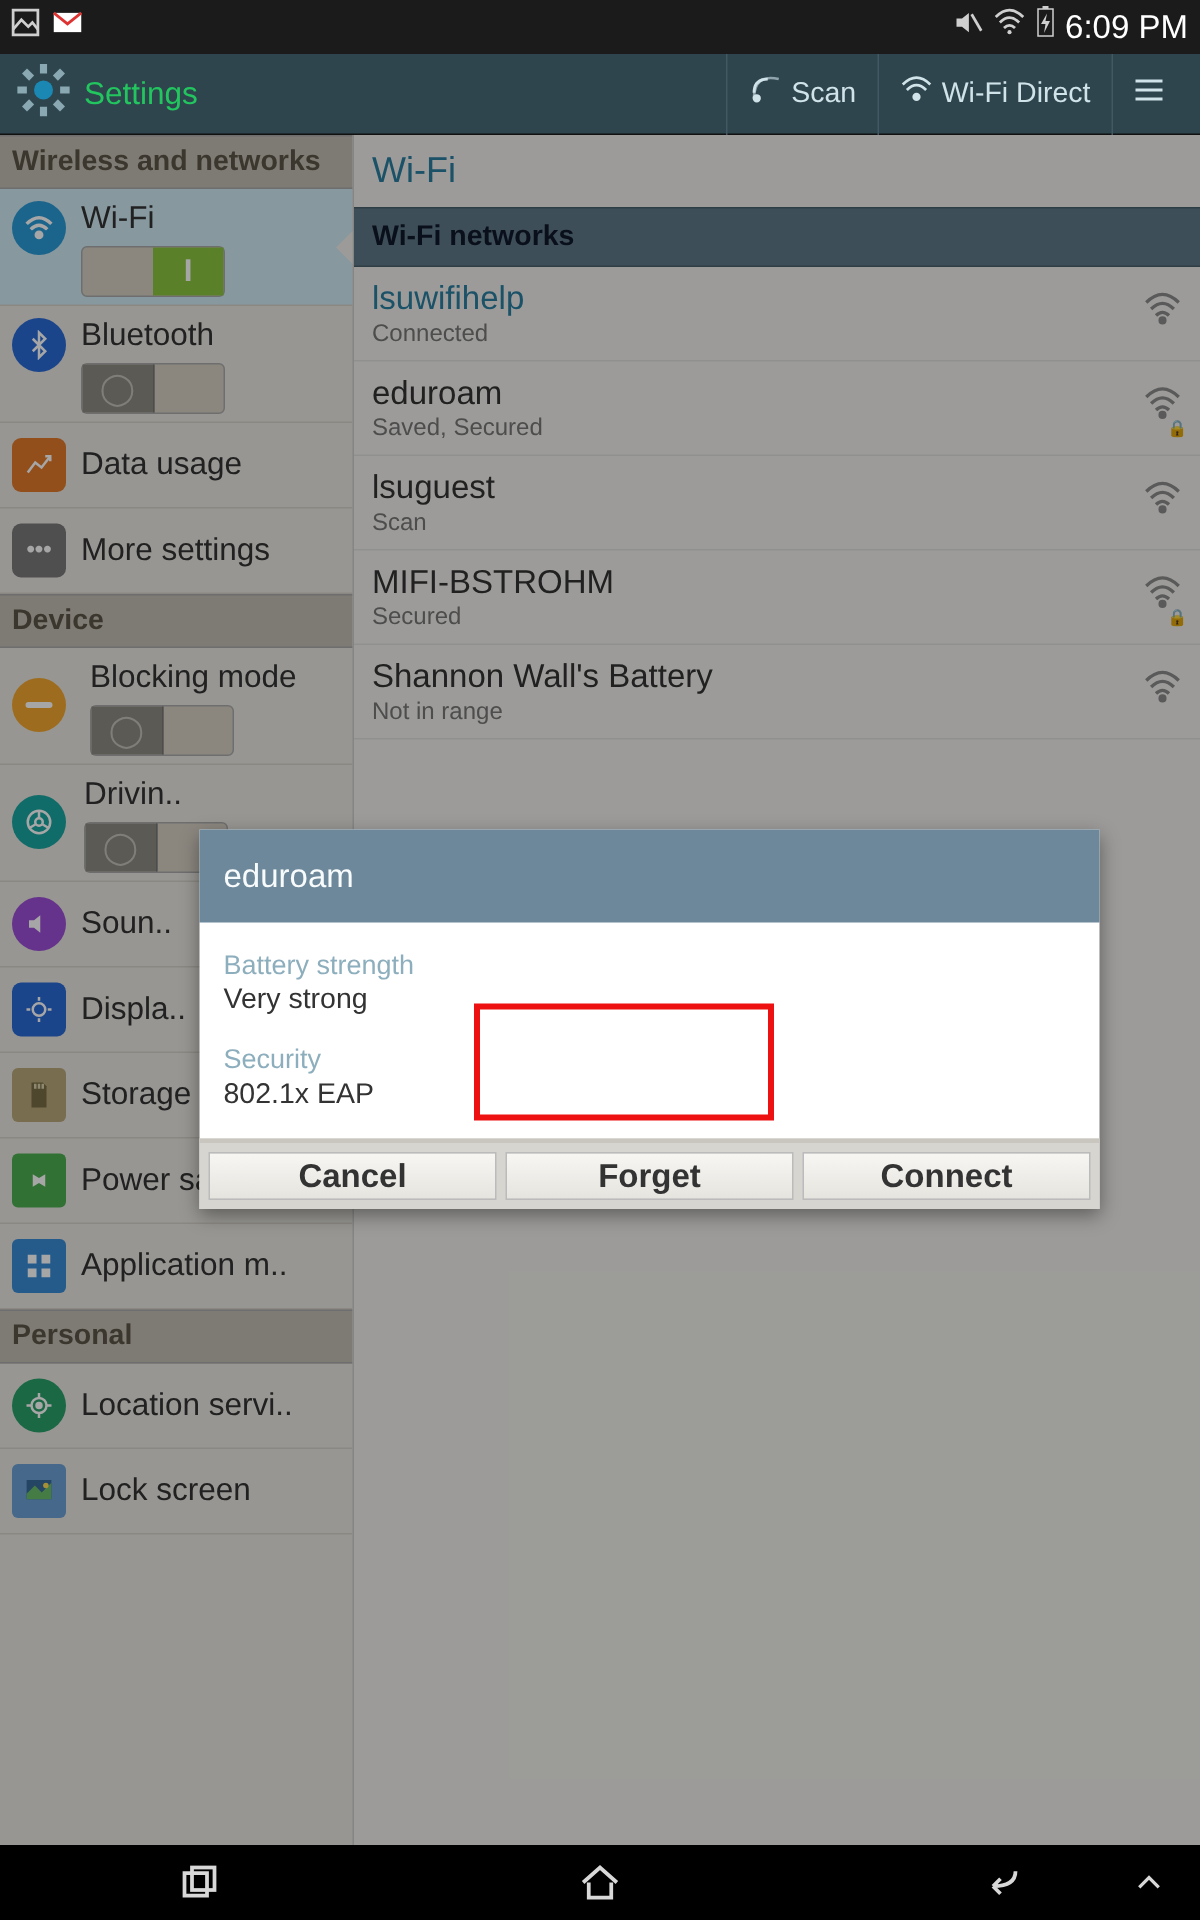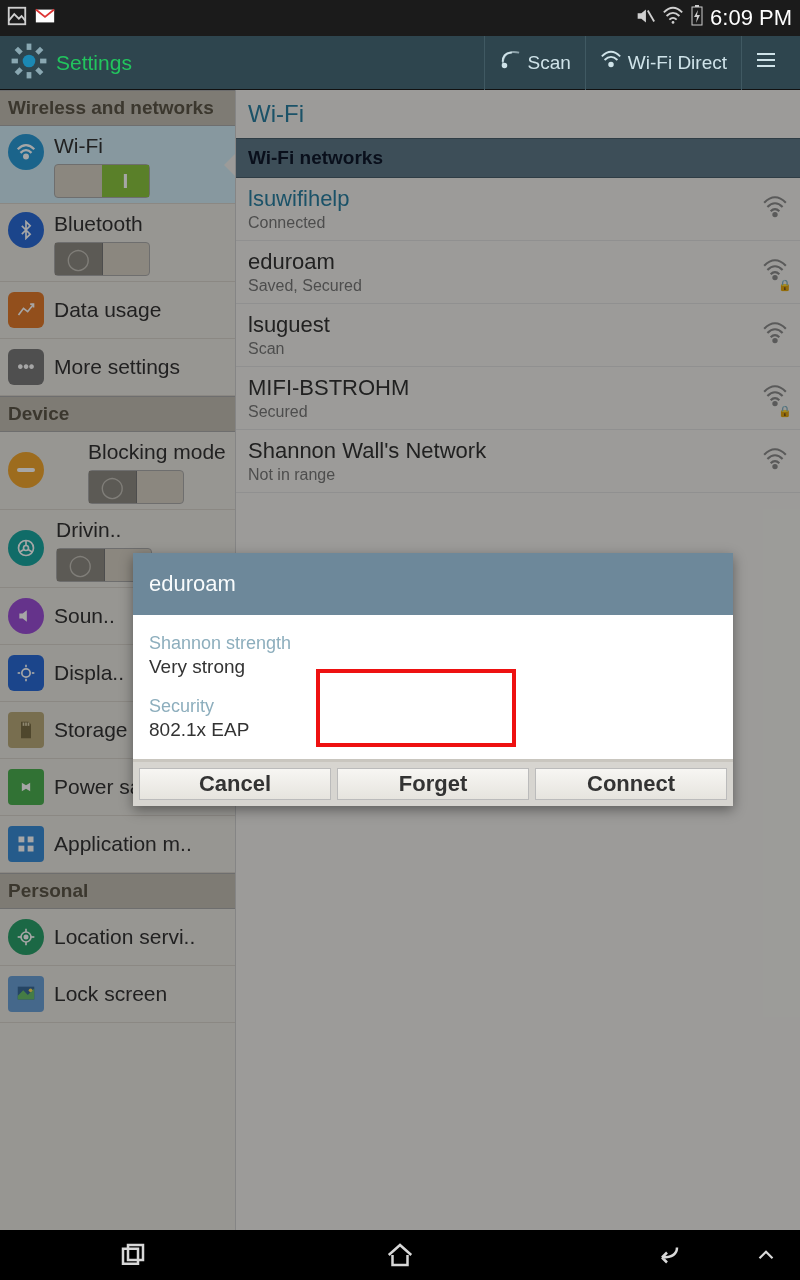--- a/index.html
+++ b/index.html
@@ -197,21 +197,21 @@
       <span>Data usage</span>
     </div>
 
     <div class="side-item">
       <div class="sicon sq" style="background:#7a7a7a;">•••</div>
       <span>More settings</span>
     </div>
 
     <div class="sec-header">Device</div>
 
-    <div class="side-item tall" style="padding-left:88px; position:relative;text-align:right;">
+    <div class="side-item tall" style="padding-left:60px; position:relative;text-align:right;">
       <div class="sicon" style="background:#f2a62e; position:absolute; left:8px; top:20px;">
         <div style="width:18px;height:4px;background:#fff;border-radius:2px;"></div>
       </div>
       <div class="side-label-stack">
         <span style="white-space:nowrap;">Blocking mode</span>
         <div class="toggle">
             <div class="half knob-off">◯</div>
             <div class="half"></div>
           </div>
       </div>
@@ -381,41 +381,41 @@
         <path d="M2 8 Q12 -2 22 8"></path>
               <path d="M5 12 Q12 5 19 12"></path>
               <path d="M8 16 Q12 12 16 16"></path>
               <circle cx="12" cy="19" r="1.5" fill="#8a8a8a"></circle>
       </svg>
       <span class="lock">🔒</span>
     </div>
         </div>
         <div class="net">
     <div class="ntext">
-      <div class="nname ">Shannon Wall's Network</div>
+      <div class="nname ">Shannon Wall's Battery</div>
       <div class="nstatus">Not in range</div>
     </div>
     <div class="wifiicon">
       <svg width="26" height="26" viewBox="0 0 24 24" fill="none" stroke="#8a8a8a" stroke-width="2">
         <path d="M2 8 Q12 -2 22 8"></path>
               <path d="M5 12 Q12 5 19 12"></path>
               <path d="M8 16 Q12 12 16 16"></path>
               <circle cx="12" cy="19" r="1.5" fill="#8a8a8a"></circle>
       </svg>
       
     </div>
         </div>
       </div>
   </div>
 
   <div class="overlay"></div>
   <div class="dialog">
     <div class="dlg-head">eduroam</div>
     <div class="dlg-body">
-      <div class="dlg-label">Shannon strength</div>
+      <div class="dlg-label">Battery strength</div>
       <div class="dlg-val">Very strong</div>
       <div class="dlg-label" style="margin-top:18px;">Security</div>
       <div class="dlg-val">802.1x EAP</div>
     </div>
     <div class="dlg-btns">
       <div class="dlg-btn">Cancel</div>
       <div class="dlg-btn">Forget</div>
       <div class="dlg-btn">Connect</div>
     </div>
   </div>

